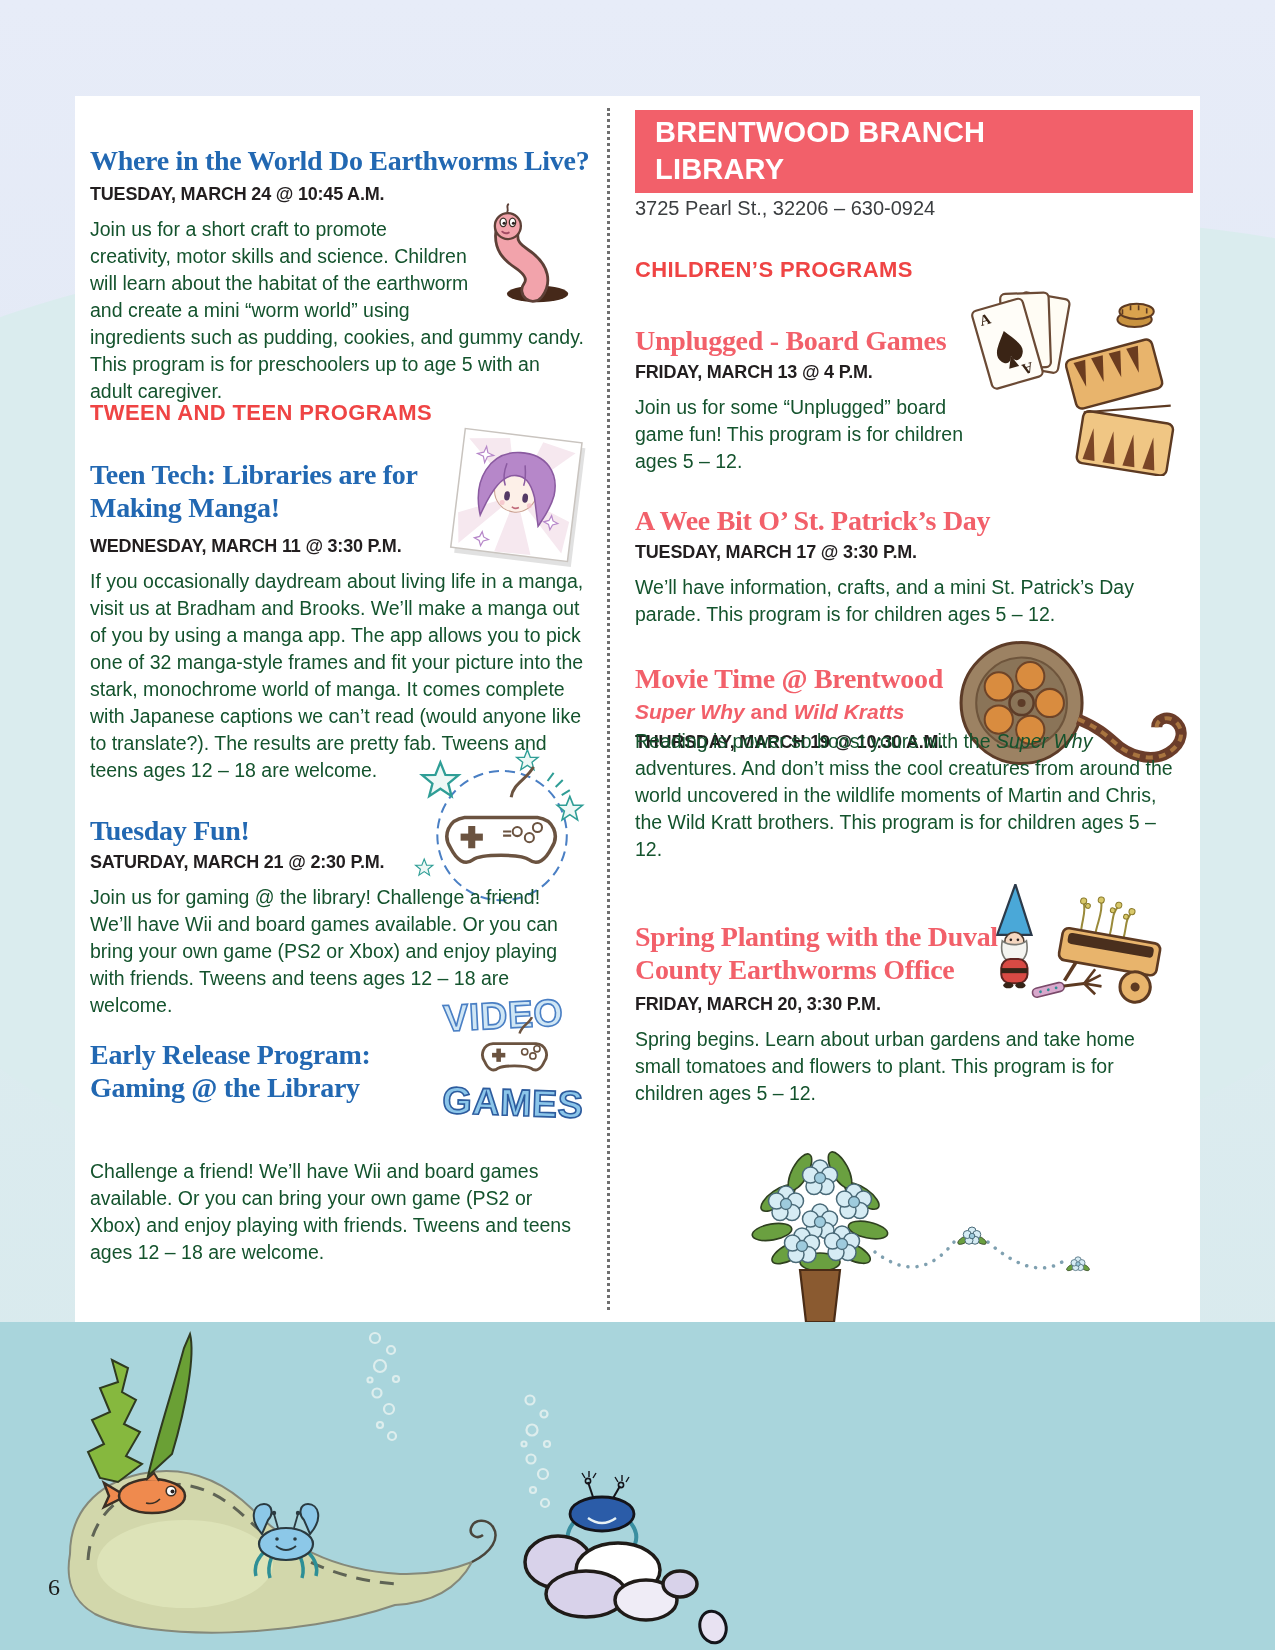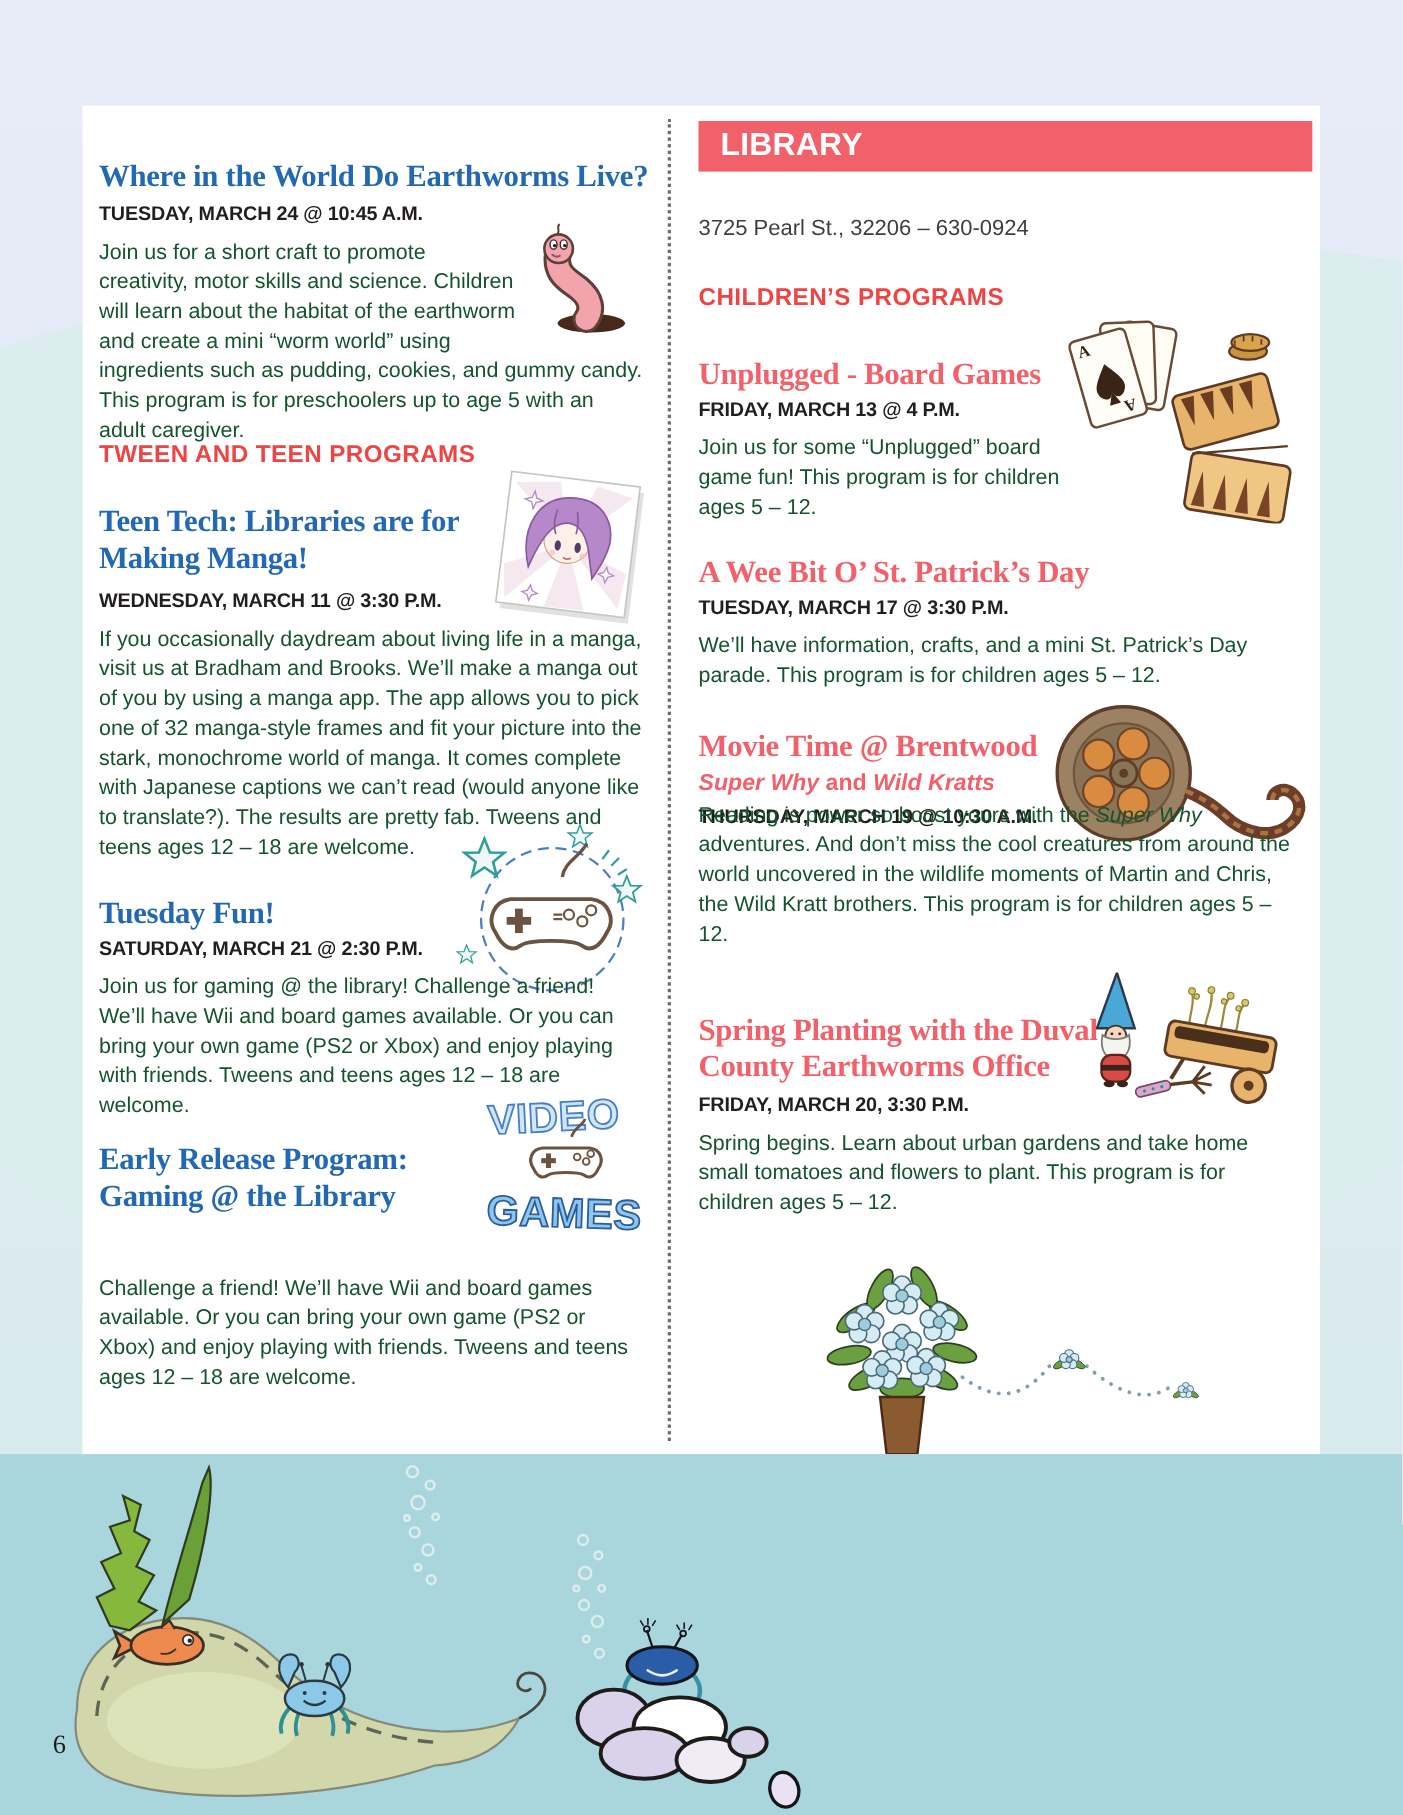--- a/index.html
+++ b/index.html
@@ -146,20 +146,21 @@
         </svg>
       </span>
 
       <h2 class="abs title-blue" style="top:942px;width:312px;">Early Release Program: Gaming @ the Library</h2>
       <p class="abs body-text" style="top:1062px;width:494px;">Challenge a friend! We’ll have Wii and board games available. Or you can bring your own game (PS2 or Xbox) and enjoy playing with friends. Tweens and teens ages 12 – 18 are welcome.</p>
     </div>
 
     <div class="col col-right">
 
       <div class="abs banner" style="top:14px;width:538px;">
+        <div>BRENTWOOD BRANCH</div>
         <div>LIBRARY</div>
       </div>
 
       <div class="abs" style="top:101px;font-size:20px;color:#3b3e40;">3725 Pearl St., 32206 – 630-0924</div>
 
       <div class="abs caps-header" style="top:161px;">CHILDREN’S PROGRAMS</div>
 
       <span class="abs" style="left:330px;top:184px;">
         <svg width="214" height="196" viewBox="0 0 212 192">
           <g transform="translate(168,32)">

